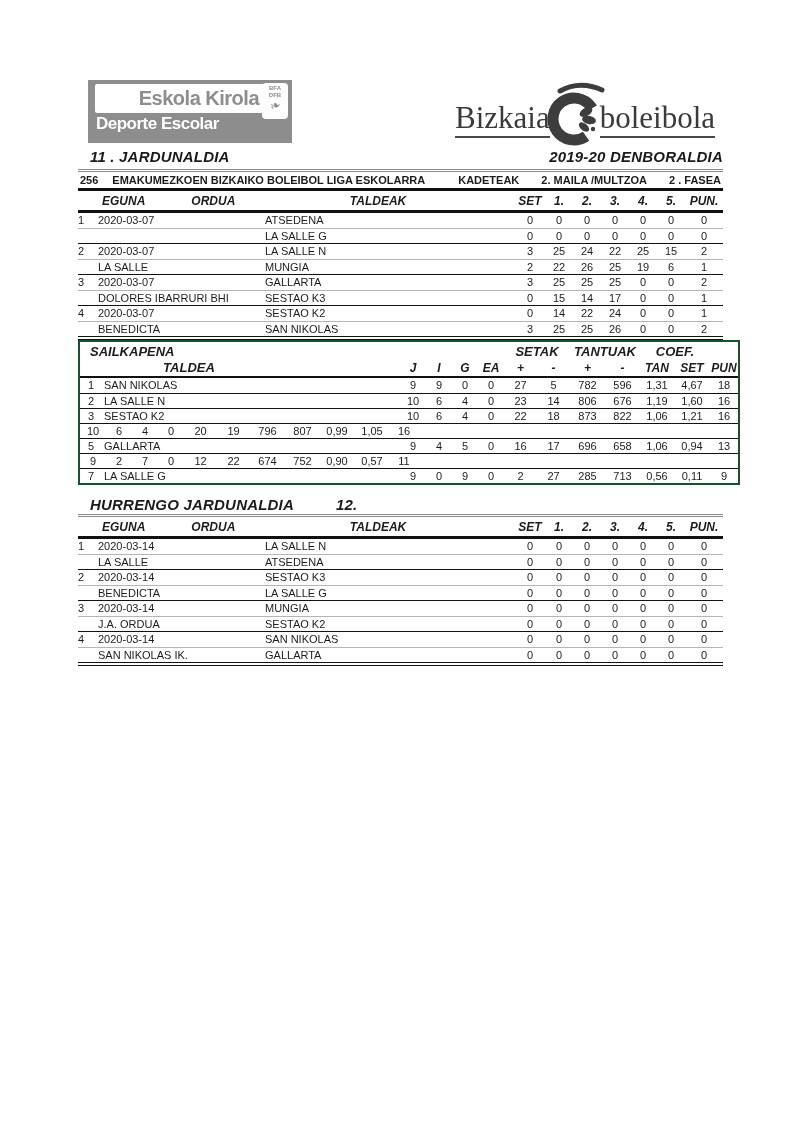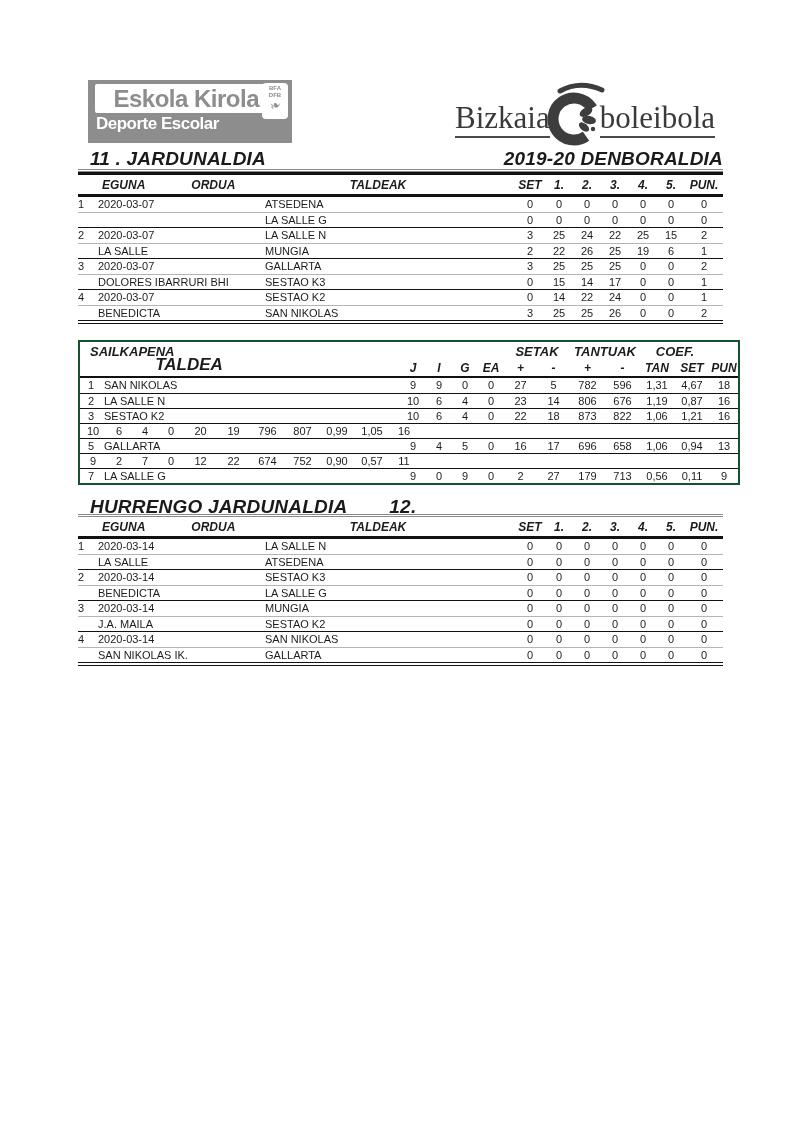--- a/index.html
+++ b/index.html
@@ -5,35 +5,35 @@
   * { margin:0; padding:0; box-sizing:border-box; }
   html,body { background:#fff; }
   .page {
     position:relative; width:800px; height:1132px; background:#ffffff;
     font-family:"Liberation Sans", sans-serif; color:#1c1c1c; overflow:hidden;
   }
   
   .logo-left { position:absolute; left:88px; top:80px; width:204px; height:63px; background:#8d8d8d; }
   .ek-box { position:absolute; left:7px; top:4px; width:170px; height:29px; background:#ffffff; border-radius:2px;
             display:flex; align-items:center; justify-content:flex-end; padding-right:6px; }
-  .ek-text { font-size:24px; font-weight:bold; color:#8d8d8d; letter-spacing:-0.5px; }
+  .ek-text { font-size:20px; font-weight:bold; color:#8d8d8d; letter-spacing:-0.5px; }
   .de-text { position:absolute; left:8px; top:34px; font-size:17px; font-weight:bold; color:#ffffff; letter-spacing:-0.5px; }
   .bfa-badge { position:absolute; right:4px; top:3px; width:26px; height:36px; background:#ffffff; border-radius:4px;
                display:flex; flex-direction:column; align-items:center; padding-top:2px; }
   .bfa-badge .b-line { font-size:6px; font-weight:bold; color:#8d8d8d; line-height:7px; }
   .fern { font-size:13px; color:#8d8d8d; line-height:14px; transform:rotate(-20deg); }
   
   .logo-right { position:absolute; left:440px; top:84px; width:290px; height:70px;
                 display:flex; align-items:center; justify-content:center; }
   .biz-word { font-family:"Liberation Serif", serif; font-size:31px; color:#3a3a3a;
               border-bottom:2px solid #4a4a4a; padding-bottom:1px; line-height:34px; }
   .biz-mark { width:64px; height:68px; margin:0 -8px 6px -6px; flex:none; }
   
   .row-titles { position:absolute; left:78px; top:148px; width:645px; display:flex; justify-content:space-between; }
-  .doc-title { font-size:19px; font-weight:bold; font-style:italic; color:#1a1a1a; letter-spacing:0.2px; }
+  .doc-title { font-size:15px; font-weight:bold; font-style:italic; color:#1a1a1a; letter-spacing:0.2px; }
   .row-titles .left-pad { padding-left:12px; }
   
   .block { position:absolute; left:78px; width:645px; }
   .dbl-gray { height:3px; border-top:1px solid #8a8a8a; border-bottom:1px solid #8a8a8a; }
   .thick { height:3px; background:#111; }
   .dbl-black { height:4px; border-top:1px solid #111; border-bottom:1px solid #111; }
   .bar-row { display:flex; align-items:center; height:16px; font-size:11px; font-weight:bold; }
   .bar-code { margin-left:2px; }
   .bar-name { margin-left:14px; }
   .bar-cat { margin-left:auto; }
@@ -58,21 +58,21 @@
   .standings { position:absolute; left:78px; top:340px; width:662px; border:2px solid #14532d; background:#fff; }
   .st-row { display:flex; }
   .st-head1 { height:17px; align-items:flex-end; font-size:13px; font-weight:bold; font-style:italic; }
   .st-head2 { height:17px; align-items:flex-end; font-size:12px; font-weight:bold; font-style:italic; padding-bottom:1px; }
   .st-title { width:424px; padding-left:10px; }
   .g-setak { width:66px; text-align:center; }
   .g-tantuak { width:70px; text-align:center; }
   .g-coef { width:70px; text-align:center; }
   .g-sp { width:28px; }
   .s-team { width:320px; padding-left:8px; }
-  .st-head2 .s-team { text-align:center; padding-right:110px; font-size:17px; }
+  .st-head2 .s-team { text-align:center; padding-right:110px; font-size:13px; }
   .s-c26 { width:26px; text-align:center; }
   .s-c33 { width:33px; text-align:center; }
   .s-c35 { width:35px; text-align:center; }
   .s-tan { width:34px; text-align:center; }
   .s-set { width:36px; text-align:center; }
   .s-pun { width:28px; text-align:center; }
   .st-sep { height:0; border-top:2px solid #111; }
   .srow { display:flex; height:15px; line-height:15px; font-size:11px; border-top:1px solid #111; }
   .srow:first-child { border-top:none; }
   .s-rank { display:inline-block; width:16px; }
@@ -114,20 +114,27 @@
     <span class="biz-word">boleibola</span>
   </div>
 
   <div class="row-titles">
     <span class="doc-title left-pad">11 . JARDUNALDIA</span>
     <span class="doc-title">2019-20 DENBORALDIA</span>
   </div>
 
   <div class="block" style="top:169px;">
     <div class="dbl-gray"></div>
+    <div class="bar-row">
+      <span class="bar-code">256</span>
+      <span class="bar-name">EMAKUMEZKOEN BIZKAIKO BOLEIBOL LIGA ESKOLARRA</span>
+      <span class="bar-cat">KADETEAK</span>
+      <span class="bar-div">2. MAILA /MULTZOA</span>
+      <span class="bar-phase">2 . FASEA</span>
+    </div>
     <div class="thick"></div>
     <div class="mheader">
       <span class="h-dateord">
         <span class="h-eguna">EGUNA</span>
         <span class="h-ordua">ORDUA</span>
       </span>
       <span class="h-taldeak">TALDEAK</span>
       <span class="c-set">SET</span>
       <span class="c-s">1.</span>
       <span class="c-s">2.</span>
@@ -288,21 +295,21 @@
           <span class="s-team"><span class="s-rank">2</span><span>LA SALLE N</span></span>
           <span class="s-c26">10</span>
           <span class="s-c26">6</span>
           <span class="s-c26">4</span>
           <span class="s-c26">0</span>
           <span class="s-c33">23</span>
           <span class="s-c33">14</span>
           <span class="s-c35">806</span>
           <span class="s-c35">676</span>
           <span class="s-tan">1,19</span>
-          <span class="s-set">0,87</span>
+          <span class="s-set">1,60</span>
           <span class="s-pun">16</span>
         </div>
         <div class="srow">
           <span class="s-team"><span class="s-rank">3</span><span>SESTAO K2</span></span>
           <span class="s-c26">10</span>
           <span class="s-c26">6</span>
           <span class="s-c26">4</span>
           <span class="s-c26">0</span>
           <span class="s-c33">22</span>
           <span class="s-c33">18</span>
@@ -353,21 +360,21 @@
           <span class="s-pun">11</span>
         </div>
         <div class="srow">
           <span class="s-team"><span class="s-rank">7</span><span>LA SALLE G</span></span>
           <span class="s-c26">9</span>
           <span class="s-c26">0</span>
           <span class="s-c26">9</span>
           <span class="s-c26">0</span>
           <span class="s-c33">2</span>
           <span class="s-c33">27</span>
-          <span class="s-c35">179</span>
+          <span class="s-c35">285</span>
           <span class="s-c35">713</span>
           <span class="s-tan">0,56</span>
           <span class="s-set">0,11</span>
           <span class="s-pun">9</span>
         </div>
       </div>
   </div>
 
   <div class="next-title">
     <span class="doc-title">HURRENGO JARDUNALDIA</span>
@@ -452,21 +459,21 @@
             <span class="c-set">0</span>
             <span class="c-s">0</span>
             <span class="c-s">0</span>
             <span class="c-s">0</span>
             <span class="c-s">0</span>
             <span class="c-s">0</span>
             <span class="c-pun">0</span>
           </div>
           <div class="mrow">
             <span class="c-num"></span>
-            <span class="c-date">J.A. MAILA</span>
+            <span class="c-date">J.A. ORDUA</span>
             <span class="c-team">SESTAO K2</span>
             <span class="c-set">0</span>
             <span class="c-s">0</span>
             <span class="c-s">0</span>
             <span class="c-s">0</span>
             <span class="c-s">0</span>
             <span class="c-s">0</span>
             <span class="c-pun">0</span>
           </div>
         </div>

